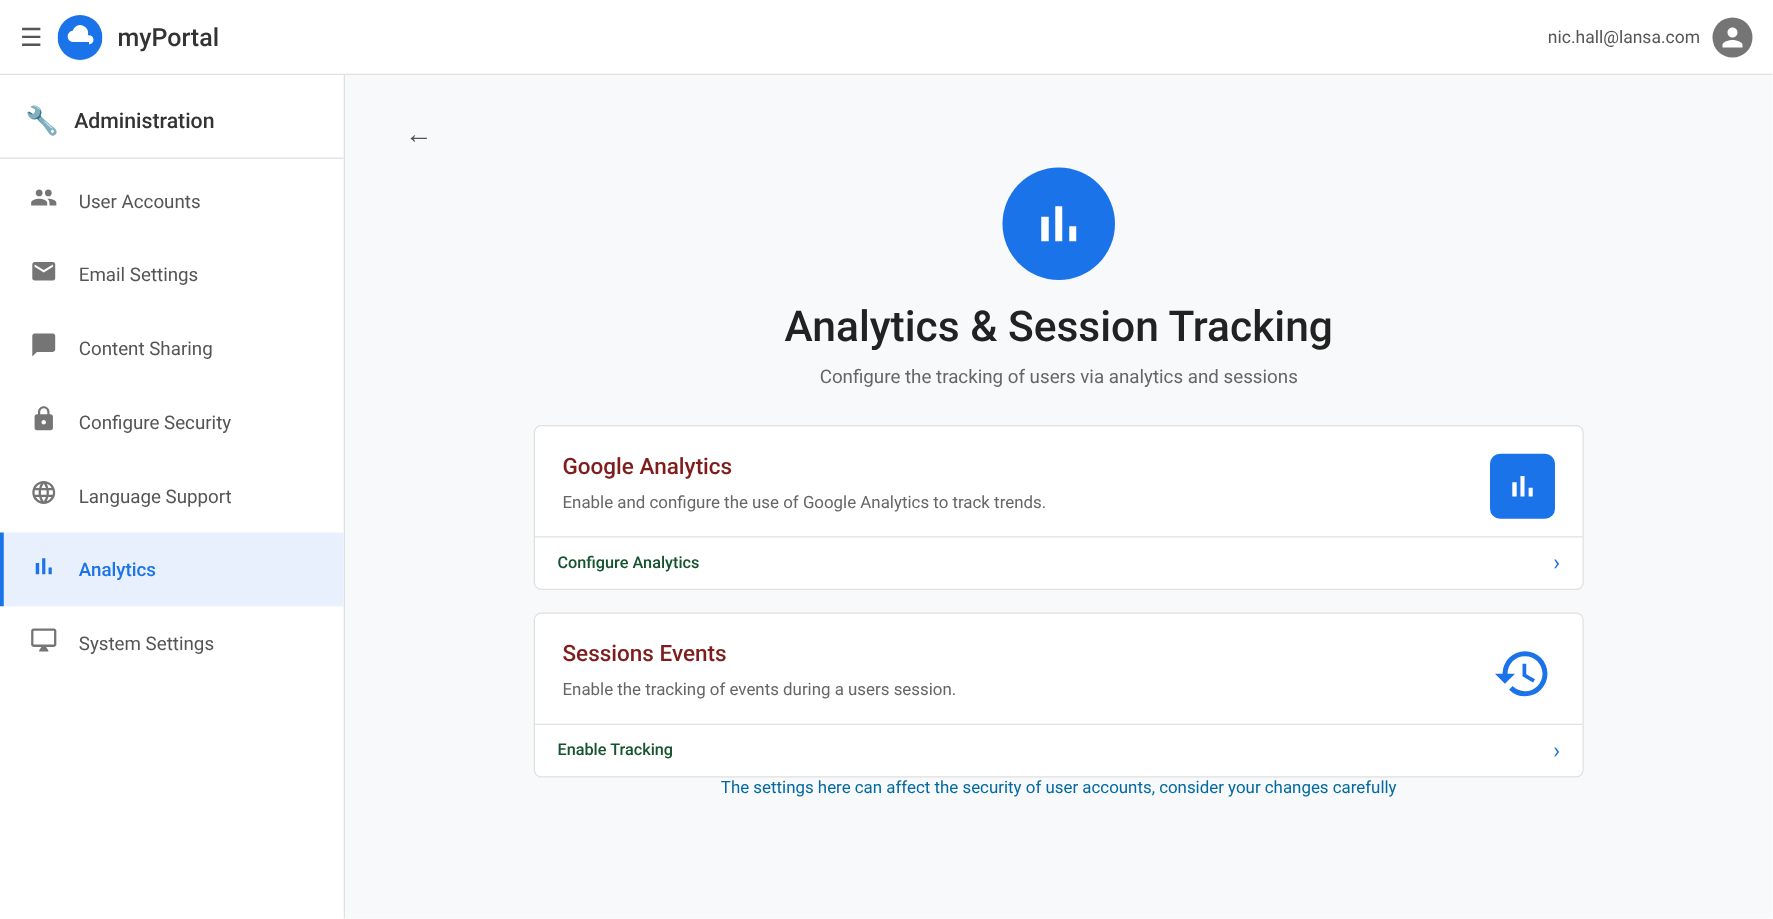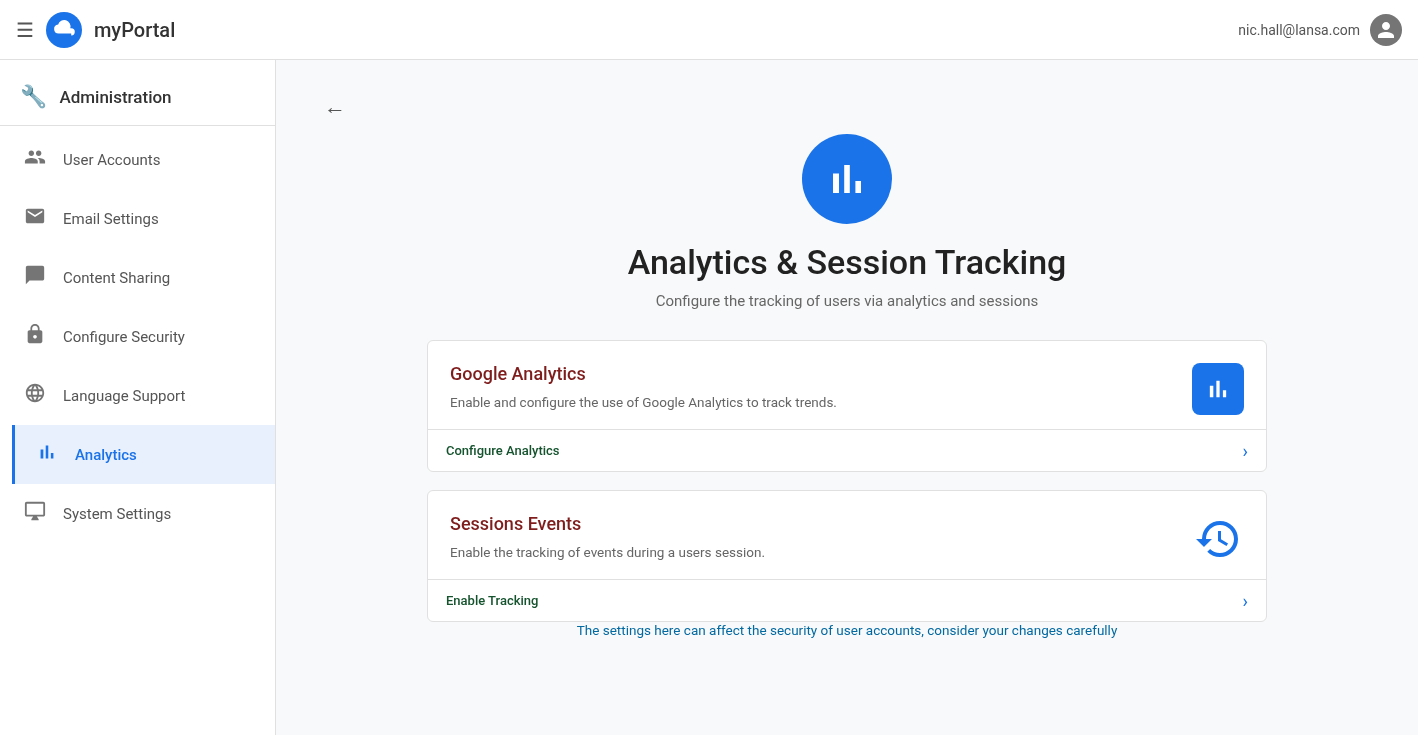--- a/index.html
+++ b/index.html
@@ -100,21 +100,20 @@
       font-size: 15px;
       font-weight: 400;
       border-left: 3px solid transparent;
       transition: background 0.15s;
     }
     .sidebar-item.active {
       color: #1a73e8;
       font-weight: 500;
       border-left: 3px solid #1a73e8;
       background: #e8f0fe;
-      margin-left: 12px;
     }
     .sidebar-item .item-icon {
       font-size: 20px;
       width: 24px;
       text-align: center;
     }
     .sidebar-item.active .item-icon {
       color: #1a73e8;
     }
 

